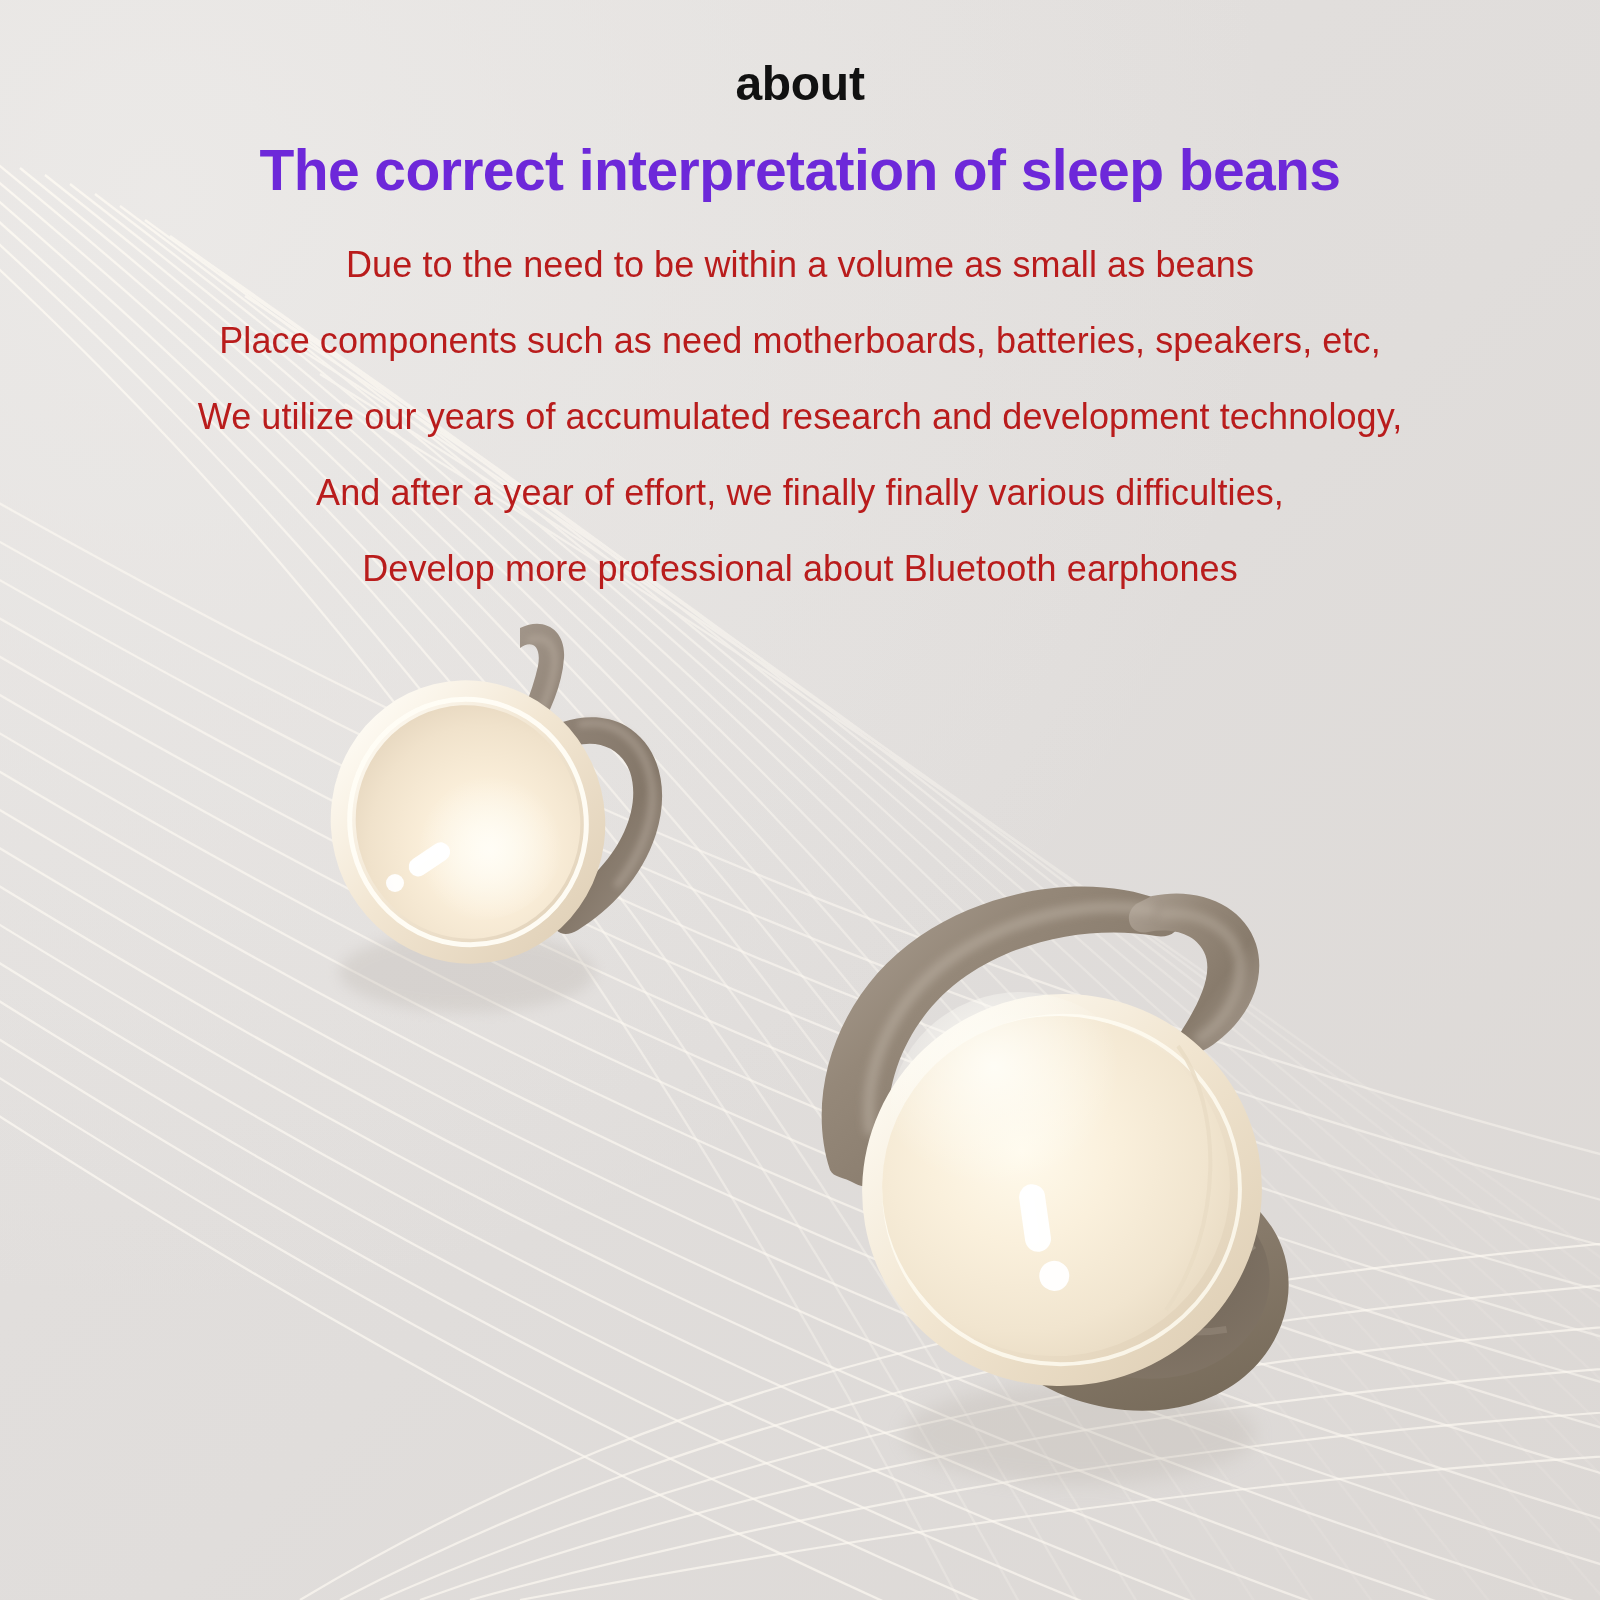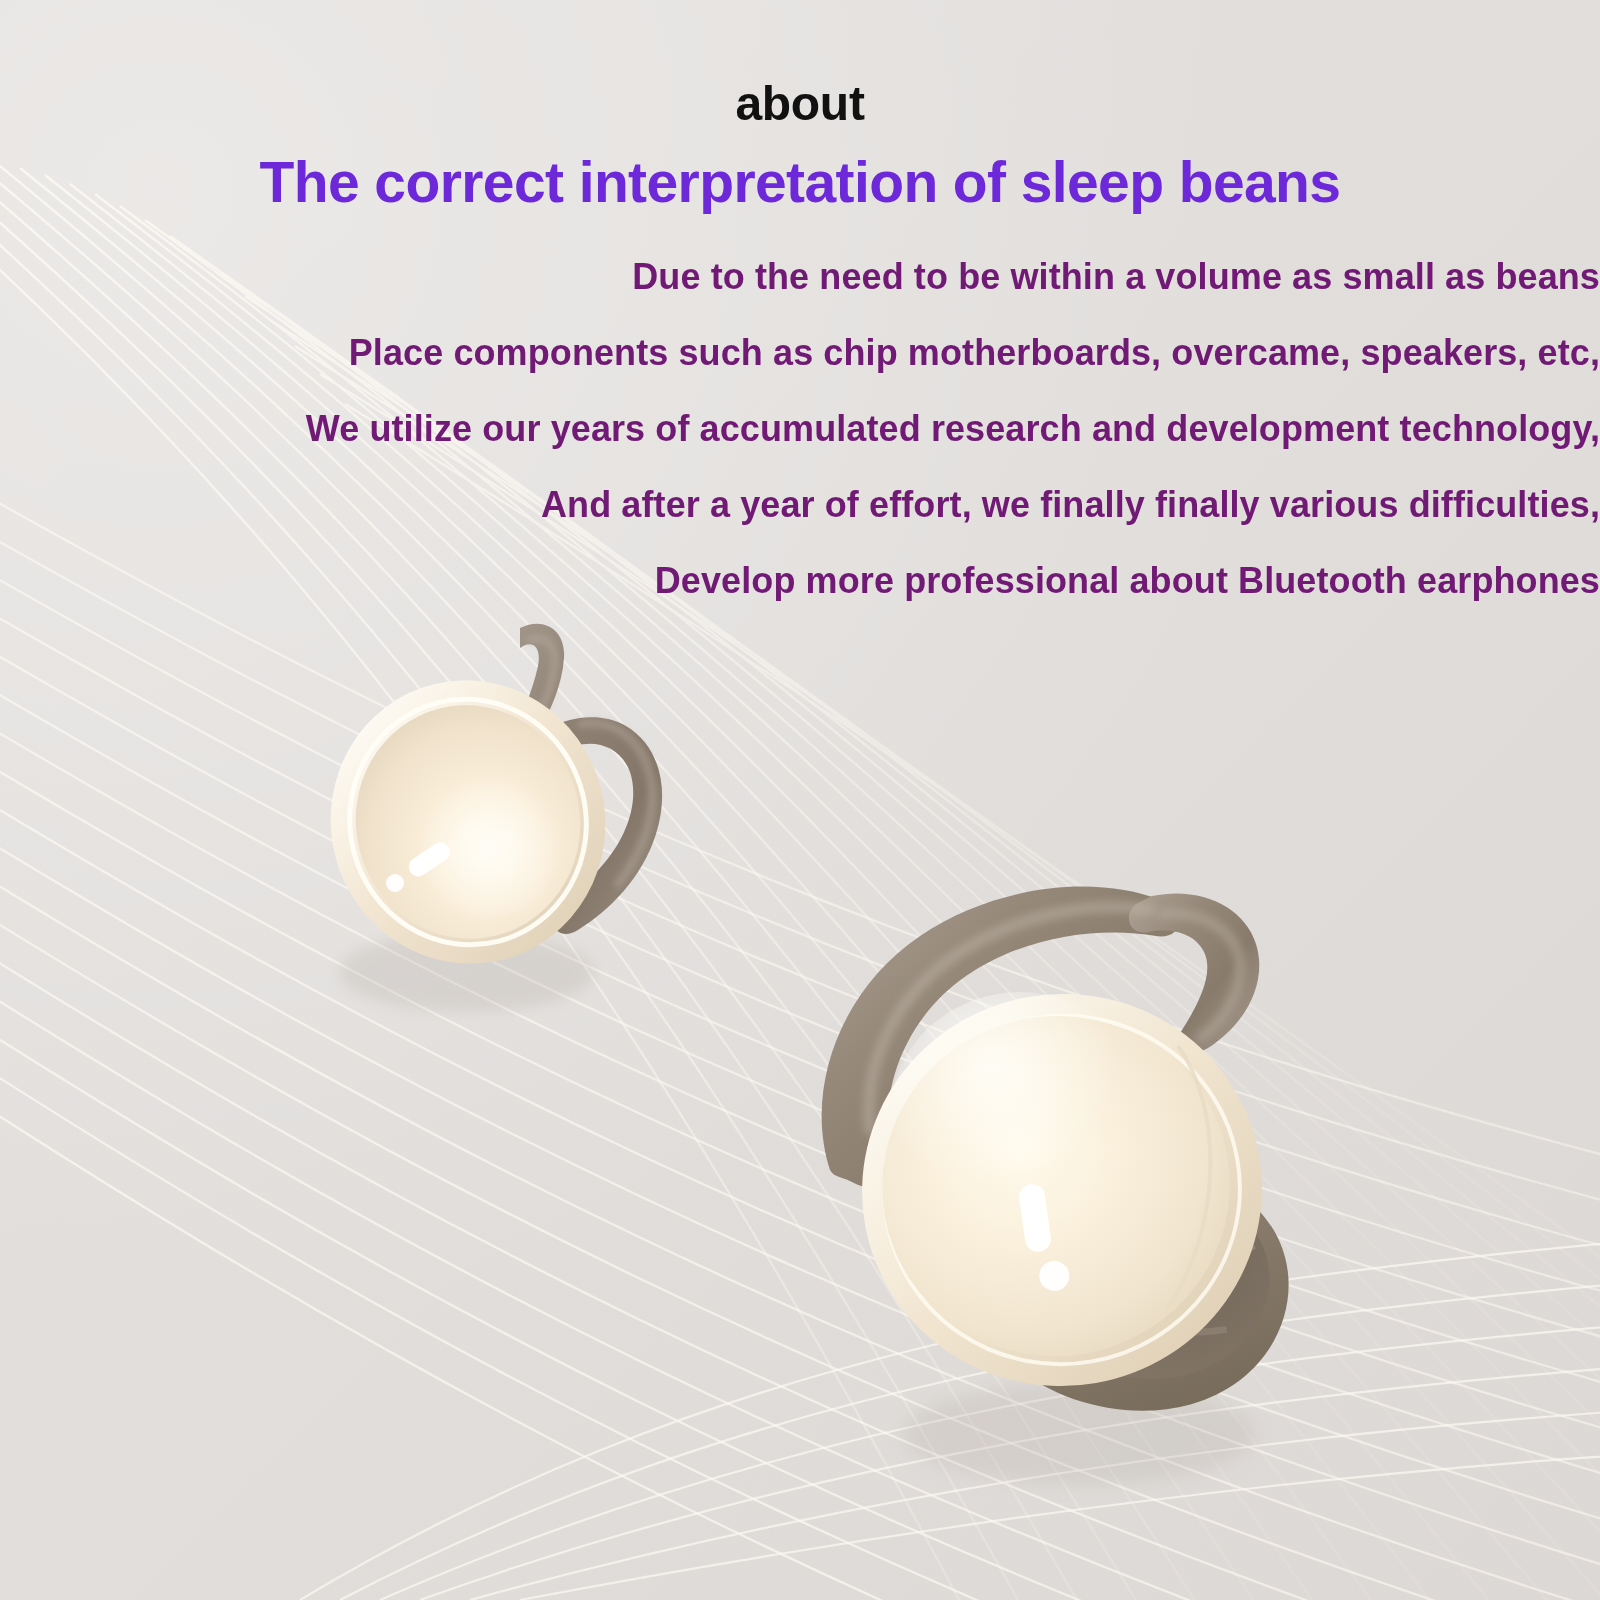--- a/index.html
+++ b/index.html
@@ -31,44 +31,43 @@
     width: 1600px;
     text-align: center;
     z-index: 5;
   }
   #eyebrow {
     font-size: 48px;
     font-weight: 700;
     color: #111111;
     letter-spacing: -0.3px;
     line-height: 1.0;
-    margin: 0;
-    padding-top: 80px;
+    margin: 8px;
+    padding-top: 52px;
   }
   #headline {
     font-size: 57px;
     font-weight: 700;
     color: #6d28d9;
     letter-spacing: -0.6px;
     line-height: 1.0;
     margin: 0;
     padding-top: 26px;
   }
   #body-lines {
     margin: 0;
     padding: 0;
     list-style: none;
   }
   #body-lines li {
     font-size: 36px;
-    font-weight: 700;
-    color: #701a75;
+    font-weight: 400;
+    color: #b91c1c;
     line-height: 1.0;
     letter-spacing: 0.1px;
-    text-align: right;
   }
   #body-lines li:nth-child(1) { padding-top: 48px; }
   #body-lines li:nth-child(2) { padding-top: 40px; }
   #body-lines li:nth-child(3) { padding-top: 40px; }
   #body-lines li:nth-child(4) { padding-top: 40px; }
   #body-lines li:nth-child(5) { padding-top: 40px; }
 
   
   .earbud {
     position: absolute;
@@ -166,21 +165,21 @@
       <path d="M470 1600 C 870 1490, 1250 1436, 1640 1410"></path>
       <path d="M520 1600 C 920 1524, 1290 1476, 1640 1454"></path>
     </g>
   </svg>
 
   <div id="text-block">
     <div id="eyebrow">about</div>
     <h1 id="headline">The correct interpretation of sleep beans</h1>
     <ul id="body-lines">
       <li>Due to the need to be within a volume as small as beans</li>
-      <li>Place components such as chip motherboards, overcame, speakers, etc,</li>
+      <li>Place components such as need motherboards, batteries, speakers, etc,</li>
       <li>We utilize our years of accumulated research and development technology,</li>
       <li>And after a year of effort, we finally finally various difficulties,</li>
       <li>Develop more professional about Bluetooth earphones</li>
     </ul>
   </div>
 
   <svg class="earbud" id="earbud-small" viewBox="0 0 440 440" xmlns="http://www.w3.org/2000/svg">
     <defs>
       <radialGradient id="sDome" cx="0.55" cy="0.62" r="0.72">
         <stop offset="0%" stop-color="#fff9ea"></stop>

